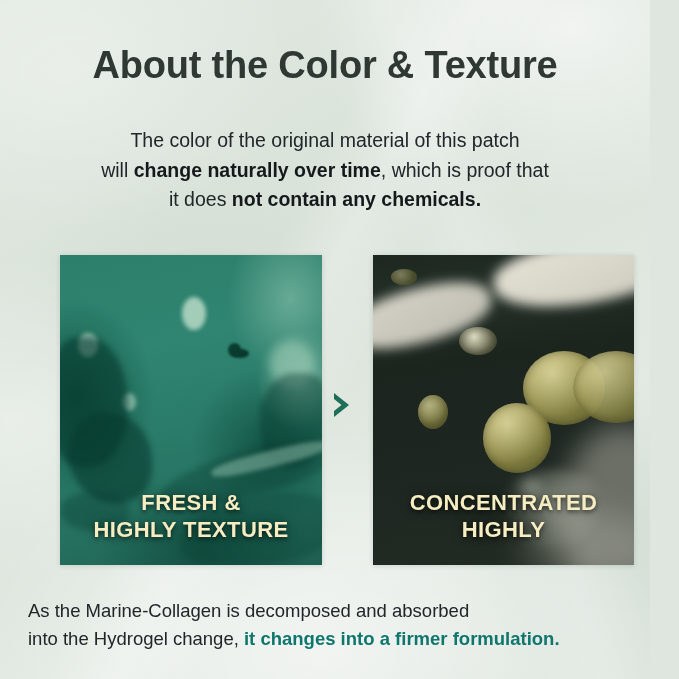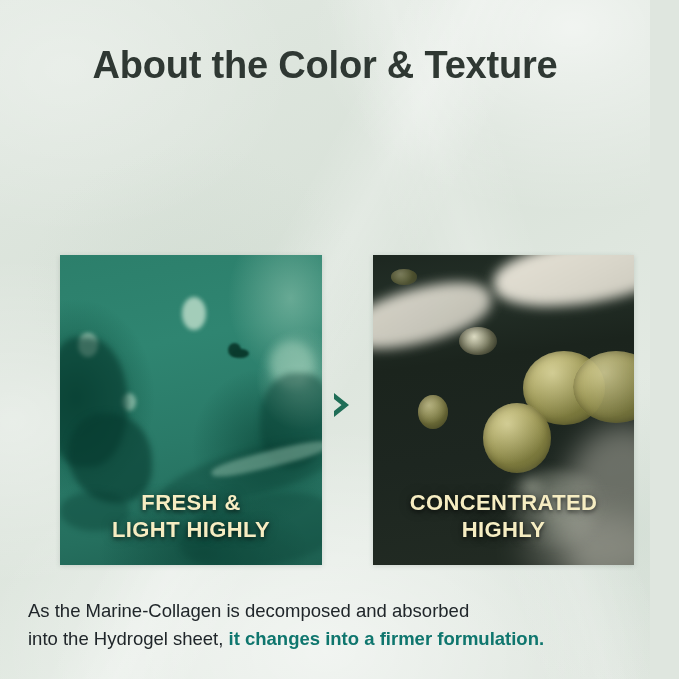--- a/index.html
+++ b/index.html
@@ -175,40 +175,45 @@
 </head>
 <body>
 
 <div id="canvas">
 
   <div class="bg-texture"></div>
   <div class="bg-streaks"></div>
 
   <div class="headline">About the Color &amp; Texture</div>
 
+  <div class="intro">
+    <span>The color of the original material of this patch</span><br>
+    <span>will </span><b>change naturally over time</b><span>, which is proof that</span><br>
+    <span>it does </span><b>not contain any chemicals.</b>
+  </div>
 
   <div class="panel panel-left">
     <div class="panel-art art-fresh">
       <div class="fresh-blob" style="left:122px;top:42px;width:24px;height:33px;background:rgba(196,226,206,0.78);"></div>
       <div class="fresh-blob" style="left:18px;top:78px;width:20px;height:24px;background:rgba(186,220,200,0.72);"></div>
       <div class="fresh-blob" style="left:62px;top:138px;width:14px;height:18px;background:rgba(186,220,200,0.60);"></div>
       <div class="fresh-blob" style="left:210px;top:86px;width:44px;height:46px;background:rgba(160,206,184,0.55);filter:blur(5px);"></div>
       <div class="fresh-blob" style="left:168px;top:88px;width:13px;height:14px;background:#0c3d30;filter:blur(1px);"></div>
       <div class="fresh-blob" style="left:172px;top:94px;width:17px;height:9px;background:#0a3a2d;filter:blur(1px);"></div>
       <div class="fresh-streak" style="left:-10px;top:82px;width:78px;height:130px;border-radius:40% 60% 55% 45%;"></div>
       <div class="fresh-streak" style="left:8px;top:158px;width:84px;height:90px;border-radius:45% 55% 40% 60%;"></div>
       <div class="fresh-streak" style="left:200px;top:118px;width:72px;height:96px;border-radius:50% 40% 60% 45%;opacity:0.72;"></div>
       <div class="fresh-streak" style="left:96px;top:196px;width:180px;height:46px;border-radius:60% 50% 45% 55%;opacity:0.55;transform:rotate(-16deg);"></div>
       <div class="fresh-streak" style="left:0px;top:236px;width:70px;height:40px;border-radius:50%;opacity:0.60;"></div>
       <div class="fresh-streak" style="left:118px;top:242px;width:160px;height:70px;border-radius:50% 50% 40% 60%;opacity:0.45;transform:rotate(-12deg);"></div>
       <div class="fresh-blob" style="left:150px;top:196px;width:120px;height:16px;background:rgba(172,214,192,0.42);border-radius:40%;transform:rotate(-14deg);filter:blur(2px);"></div>
     </div>
     <div class="panel-caption">
       <span>FRESH &amp;</span>
-      <span>LIGHT HIGHLY</span>
+      <span>HIGHLY TEXTURE</span>
     </div>
   </div>
 
   <div class="arrow">
     <svg viewBox="0 0 24 30" width="24" height="30" aria-hidden="true">
       <path d="M4 3 L19 15 L4 27 L4 21 L11.5 15 L4 9 Z" fill="#1f6e57"></path>
     </svg>
   </div>
 
   <div class="panel panel-right">
@@ -227,16 +232,16 @@
       <div class="conc-bead" style="left:18px;top:14px;width:26px;height:16px;opacity:0.55;border-radius:50%;"></div>
     </div>
     <div class="panel-caption">
       <span>CONCENTRATED</span>
       <span>HIGHLY</span>
     </div>
   </div>
 
   <div class="footnote">
     <span>As the Marine-Collagen is decomposed and absorbed</span><br>
-    <span>into the Hydrogel sheet, </span><b>it changes into a firmer formulation.</b>
+    <span>into the Hydrogel change, </span><b>it changes into a firmer formulation.</b>
   </div>
 
 </div>
 
 </body></html>

